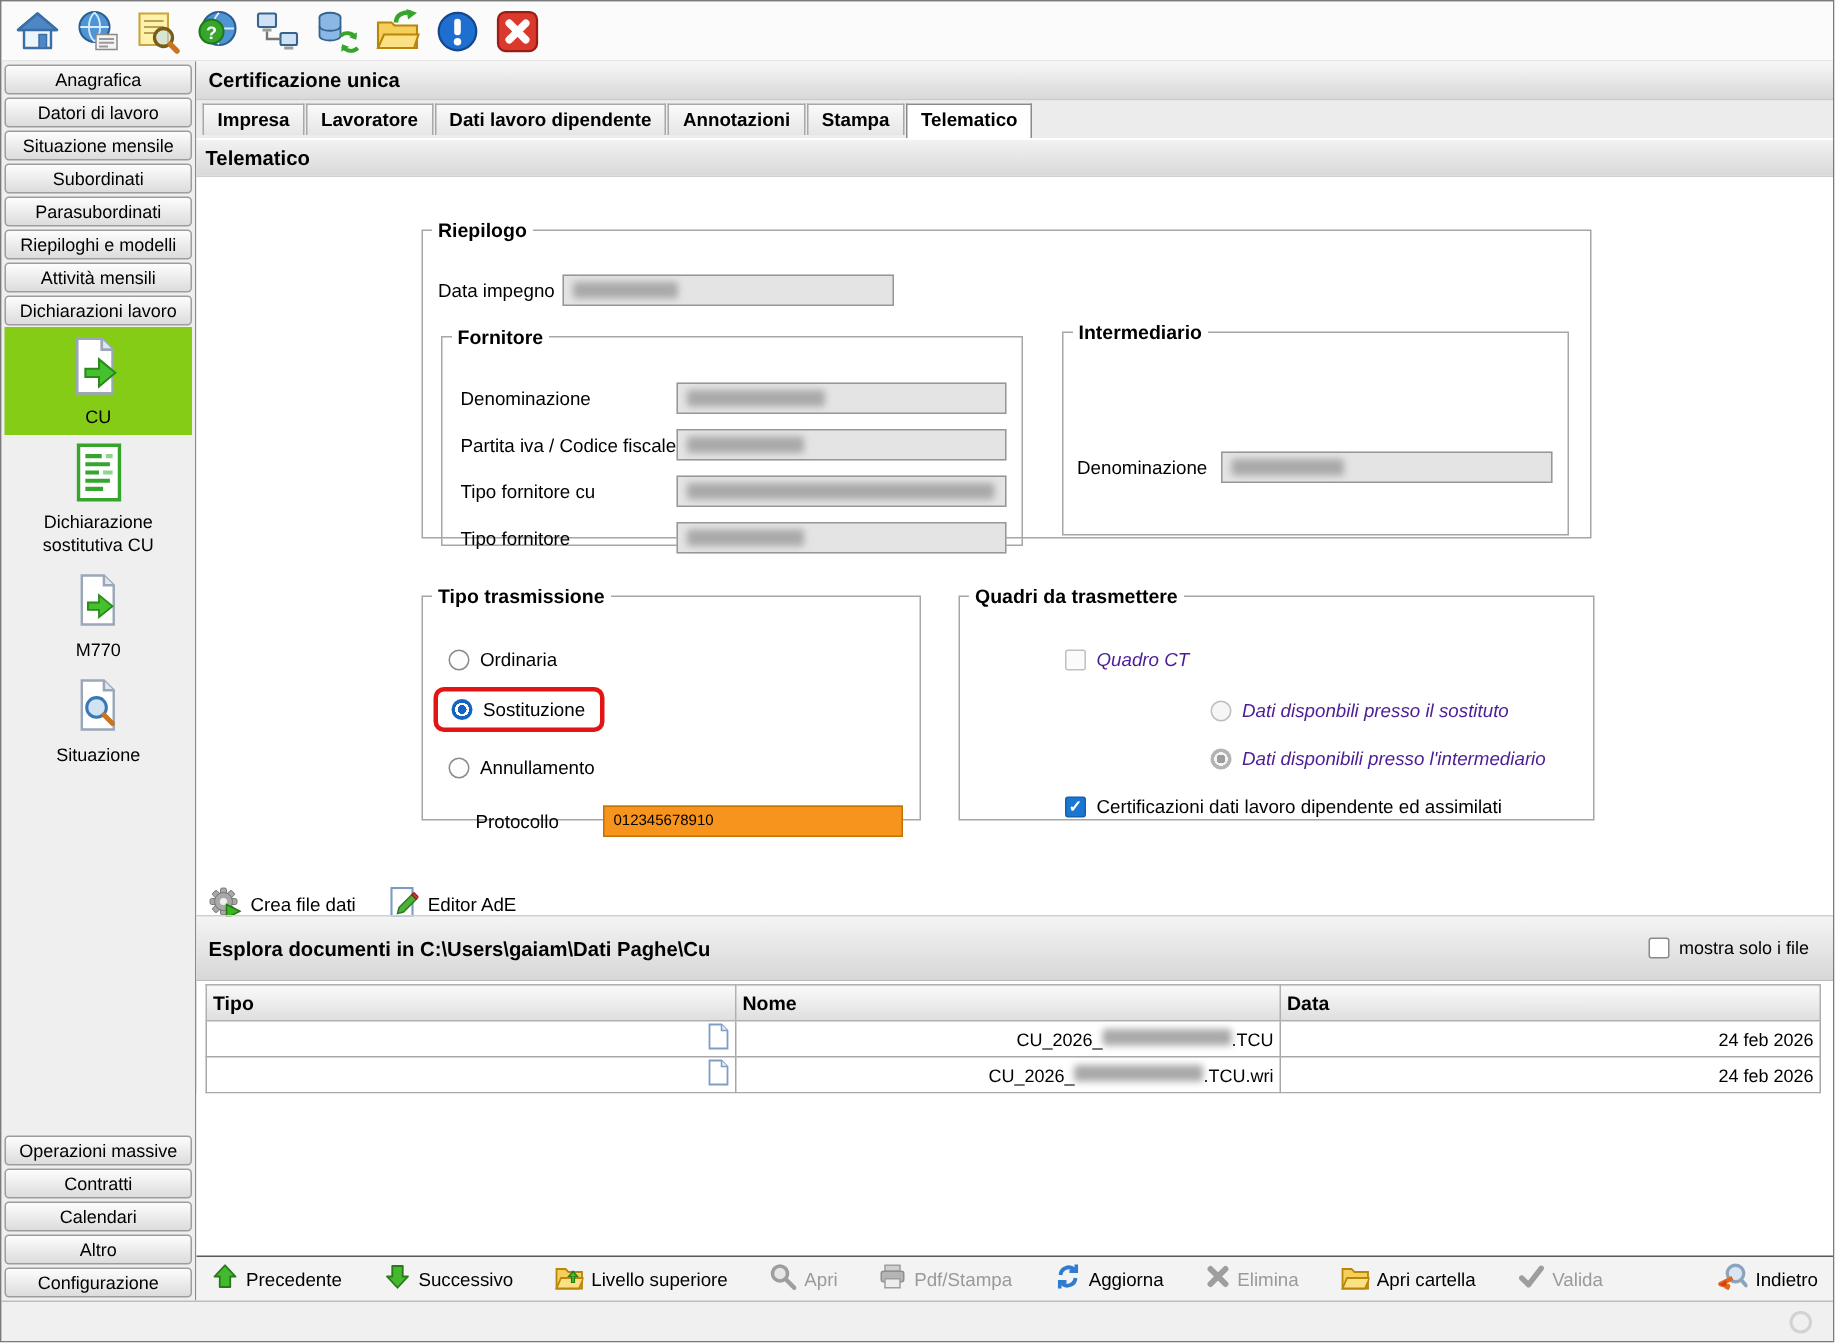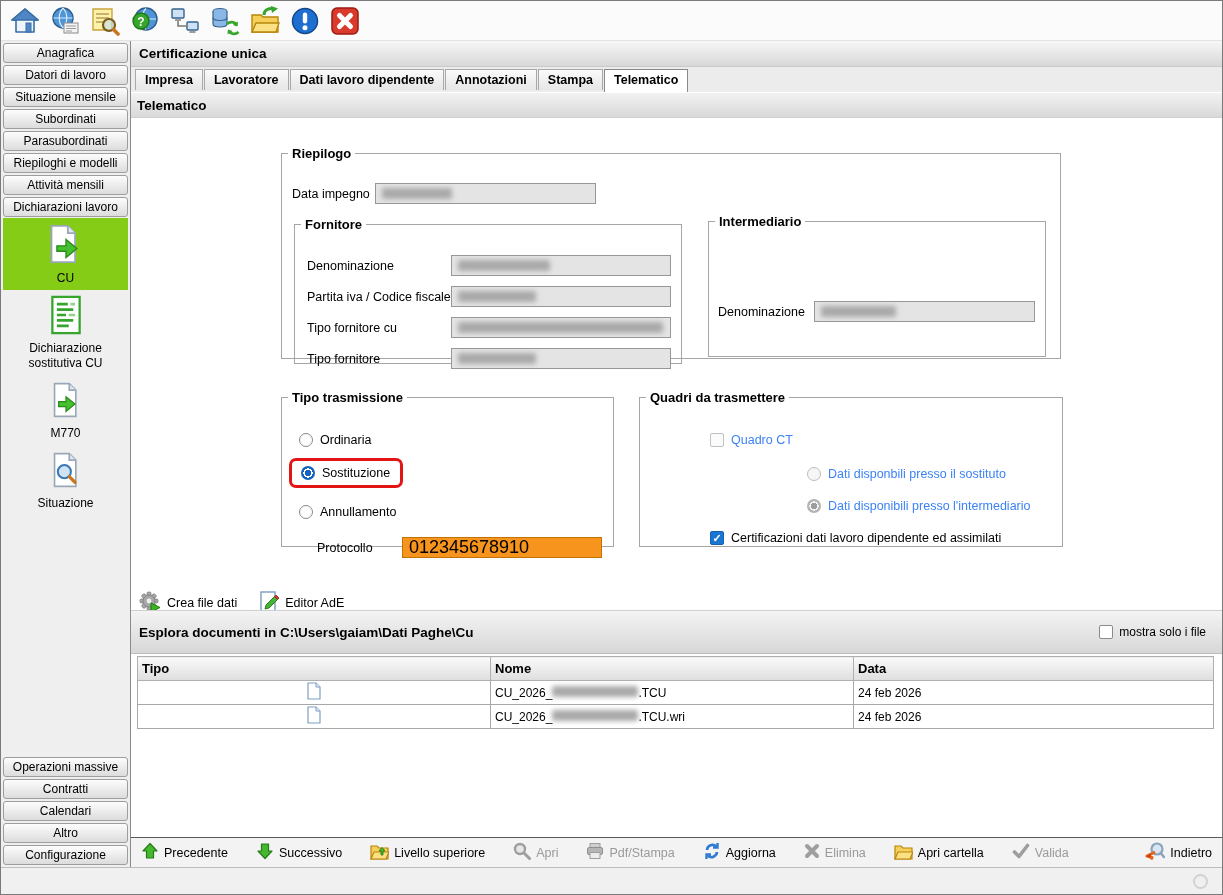--- a/index.html
+++ b/index.html
@@ -38,52 +38,52 @@
   .tab { border:1px solid #a8a8a8; border-bottom:none; background:linear-gradient(#fafafa,#e6e6e6); font-weight:bold; font-size:12.5px; padding:3px 9px 3px; margin-right:1px; }
   .tab.active { background:#fff; border-color:#8a8a8a; padding-bottom:5px; position:relative; top:1px; }
   .sub-header { height:26px; background:linear-gradient(#f2f2f2,#d9d9d9); border-top:1px solid #fff; border-bottom:1px solid #cfcfcf; font-weight:bold; font-size:13.5px; display:flex; align-items:center; padding-left:6px; flex:0 0 auto; }
 
   
   .form-area { position:relative; height:458px; background:#fff; flex:0 0 auto; }
   fieldset { border:1px solid #a6a6a6; position:absolute; }
   legend { font-weight:bold; font-size:13px; margin-left:6px; padding:0 4px; }
   .flabel { position:absolute; font-size:12.5px; white-space:nowrap; }
   .tfield { position:absolute; height:21px; background:#e4e4e4; border:1px solid #979797; display:flex; align-items:center; padding-left:6px; }
-  .tfield.orange { background:#f7941d; border-color:#c27200; font-size:18px; }
+  .tfield.orange { background:#f7941d; border-color:#c27200; font-size:10px; }
   .redact { display:inline-block; height:11px; border-radius:2px; background:#a9a9a9; filter:blur(2.4px); }
 
   fieldset.riepilogo { left:150px; top:28px; width:780px; height:213px; }
   fieldset.fornitore { left:12px; top:56px; width:388px; height:147px; }
   fieldset.intermediario { left:426px; top:53px; width:338px; height:143px; }
   fieldset.tipo { left:150px; top:272px; width:333px; height:157px; }
   fieldset.quadri { left:508px; top:272px; width:424px; height:157px; }
 
   
   .radio { width:14px; height:14px; border-radius:50%; border:1px solid #8a8a8a; background:#fdfdfd; display:inline-block; flex:0 0 auto; }
   .radio.checked { border:none; background:radial-gradient(circle, #1464c0 0 3px, #fff 3px 4.6px, #1464c0 4.6px 7px); }
   .radio.disabled { border-color:#bdbdbd; background:#f6f6f6; }
   .radio.checked-disabled { border:none; background:radial-gradient(circle, #9d9d9d 0 3px, #f4f4f4 3px 4.6px, #b4b4b4 4.6px 7px); }
   .checkbox { width:14px; height:14px; border:1px solid #8a8a8a; border-radius:2px; background:#fff; display:inline-block; flex:0 0 auto; }
   .checkbox.disabled { border-color:#c0c0c0; background:#fbfbfb; }
   .checkbox.checked { background:#1976d2; border-color:#1461ad; color:#fff; font-size:11px; line-height:13px; text-align:center; font-weight:bold; }
   .opt-row { position:absolute; display:flex; align-items:center; gap:7px; white-space:nowrap; }
-  .opt-row.gray { color:#3b82f6; }
+  .opt-row.gray { color:#4c1d95;font-style:italic; }
   .hl-red { position:absolute; border:3px solid #e31414; border-radius:7px; padding:5px 10px 5px 9px; display:flex; align-items:center; gap:7px; background:#fff; }
 
   
   .actions { height:34px; display:flex; align-items:center; gap:22px; padding-left:8px; background:#fff; flex:0 0 auto; }
   .action-btn { display:flex; align-items:center; gap:6px; font-size:12.5px;margin-top:20px; }
 
   
   .explorer-header { height:44px; background:linear-gradient(#f4f4f4,#d7d7d7); border-top:1px solid #cfcfcf; border-bottom:1px solid #bdbdbd; display:flex; align-items:center; padding:0 16px 0 8px; flex:0 0 auto; }
   .explorer-header .etitle { font-weight:bold; font-size:13.5px; }
   .explorer-header .filter { margin-left:auto; display:flex; align-items:center; gap:6px; font-size:12px; }
   table.files { border-collapse:collapse; table-layout:fixed; margin:2px 8px 0 6px; width:calc(100% - 14px); flex:0 0 auto; }
   table.files th { background:linear-gradient(#fafafa,#dedede); border:1px solid #b0b0b0; font-size:13px; text-align:left; padding:3px 4px; height:24px; }
-  table.files td { border:1px solid #a8a8a8; height:24px; font-size:12px; padding:1px 4px; background:#fff; }
+  table.files td { border:1px solid #a8a8a8; height:24px; font-size:12px; padding:1px 4px; background:#fff;text-align:right; }
   td.tipo-cell { text-align:center; }
   .main-filler { flex:1 1 auto; background:#fff; }
 
   
   .bottom-toolbar { height:30px; border-top:1px solid #5a5a5a; background:#f3f3f3; display:flex; align-items:center; gap:28px; padding:0 10px; flex:0 0 auto; }
   .bt-item { display:flex; align-items:center; gap:5px; font-size:12.5px; white-space:nowrap; }
   .bt-item.disabled { color:#9a9a9a; }
   .bt-right { margin-left:auto; }
 
   

